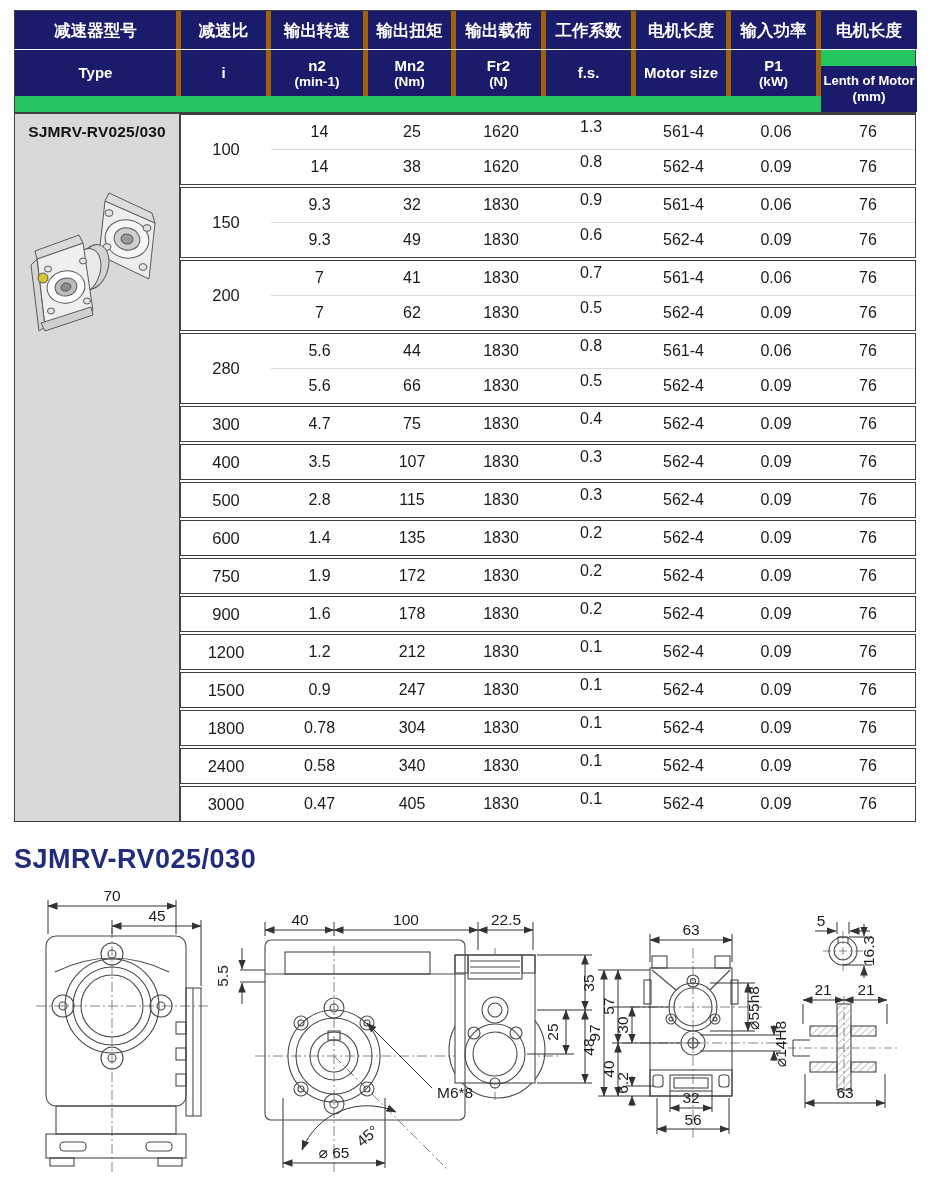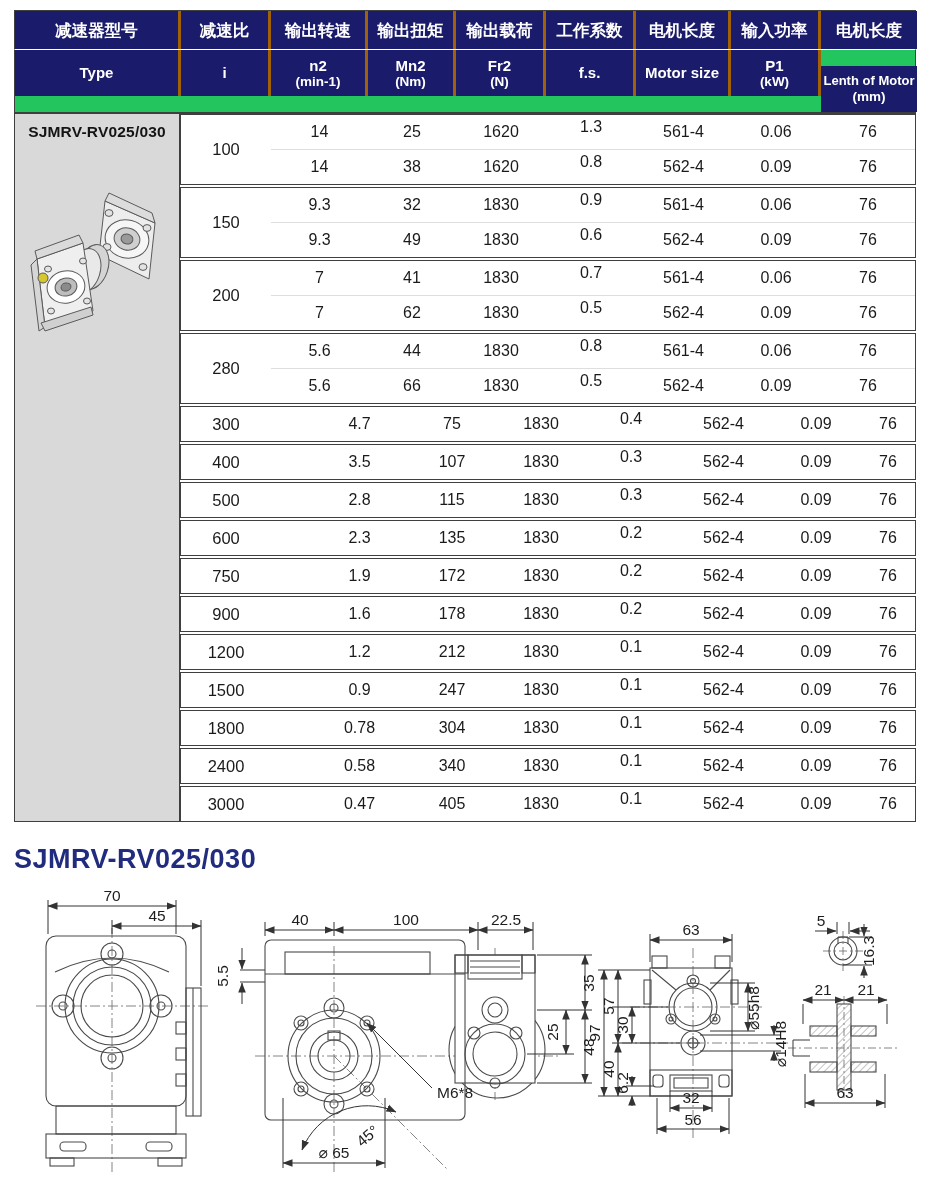--- a/index.html
+++ b/index.html
@@ -5,33 +5,33 @@
   html,body{margin:0;padding:0;background:#fff;}
   body{font-family:"Liberation Sans","DejaVu Sans",sans-serif;}
   .page{position:relative;width:930px;height:1180px;background:#fff;overflow:hidden;}
 
   
   .spec-table{position:absolute;left:14px;top:10px;width:902px;}
   .thead,.thead2{display:grid;grid-template-columns:166px 90px 97px 88px 90px 90px 95px 90px 96px;box-sizing:border-box;}
   .thead{border:1.5px solid #3f3f3f;border-bottom:none;background:#fff;}
   .thead2{border-left:1.5px solid #3f3f3f;border-right:1.5px solid #3f3f3f;border-top:1px solid #fff;border-bottom:2.5px solid #3f3f3f;background:#22c55e;}
   .hc{background:#1b1b6b;color:#fff;display:flex;flex-direction:column;align-items:center;justify-content:center;
-      font-weight:bold;border-right:3px solid #a16207;box-sizing:border-box;text-align:center;line-height:1.15;}
+      font-weight:bold;border-right:5px solid #a16207;box-sizing:border-box;text-align:center;line-height:1.15;}
   .thead .hc{height:38px;font-size:16.5px;}
   .thead2 .hc{height:46px;font-size:15px;}
   .hc:last-child{border-right:none;}
   .hc .l2{font-size:13.5px;font-weight:bold;}
   .hc.small{font-size:13px;margin-top:16px;}
   .tbody{display:flex;}
   .type-col{width:166px;box-sizing:border-box;background:#d9d9d9;border:1.5px solid #3f3f3f;border-top:none;
       display:flex;flex-direction:column;align-items:center;}
   .type-label{font-weight:bold;font-size:15.5px;color:#141414;padding-top:9px;letter-spacing:.2px;}
   .groups{display:flex;flex-direction:column;gap:2px;width:736px;}
   .group{display:flex;border:1.5px solid #3f3f3f;box-sizing:border-box;background:#fff;}
-  .group.single{height:36px;gap:40px;}
+  .group.single{height:36px;}
   .group.double{height:71px;}
   .icell{width:90px;display:flex;align-items:center;justify-content:center;font-size:16.5px;color:#1a1a1a;}
   .subs{flex:1;display:flex;flex-direction:column;}
   .subrow{flex:1;display:grid;grid-template-columns:97px 88px 90px 90px 95px 90px auto;align-items:center;}
   .subrow + .subrow{border-top:1px solid #dedede;}
   .cell{display:flex;align-items:center;justify-content:center;font-size:16px;color:#1a1a1a;}
   .cell.fs{position:relative;top:-5px;text-align:center;}
 
   
   .title{position:absolute;left:14px;top:844px;margin:0;font-size:27px;font-weight:bold;color:#222c7e;letter-spacing:.5px;}
@@ -258,21 +258,21 @@
                 <div class="cell">562-4</div>
                 <div class="cell">0.09</div>
                 <div class="cell">76</div>
               </div>
             </div>
           </div>
           <div class="group single">
             <div class="icell">600</div>
             <div class="subs">
               <div class="subrow">
-                <div class="cell">2.3</div>
+                <div class="cell">1.4</div>
                 <div class="cell">135</div>
                 <div class="cell">1830</div>
                 <div class="cell fs">0.2</div>
                 <div class="cell">562-4</div>
                 <div class="cell">0.09</div>
                 <div class="cell">76</div>
               </div>
             </div>
           </div>
           <div class="group single">

